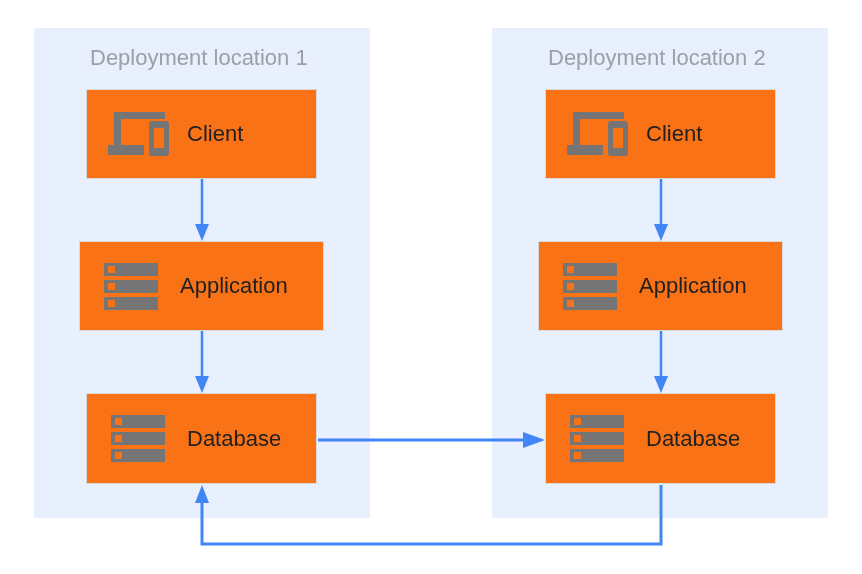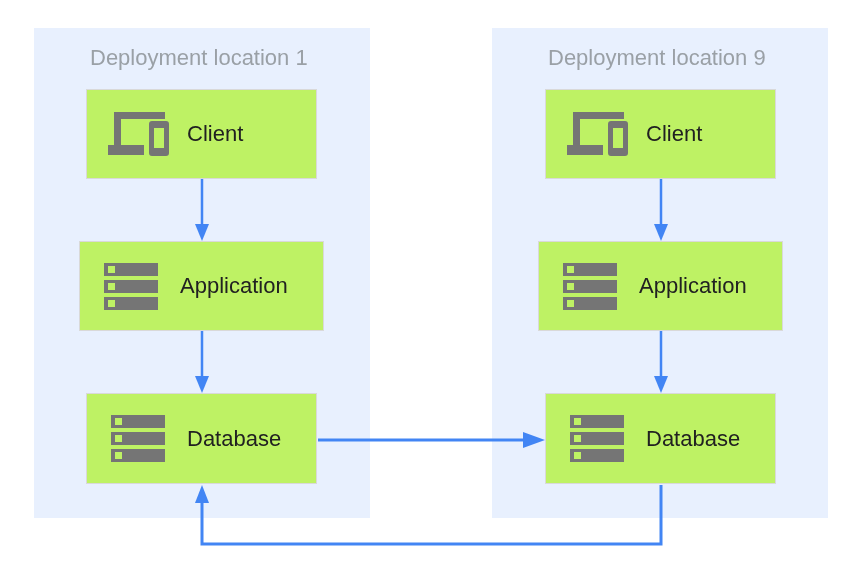--- a/index.html
+++ b/index.html
@@ -23,21 +23,21 @@
     left: 24px;
     top: 17px;
     font-size: 22px;
     line-height: 26px;
     color: #9aa0a6;
     white-space: nowrap;
     margin-left: 32px;
   }
   .node {
     position: absolute;
-    background: #bef264;
+    background: #f97316;
     border: 1px solid #d9d9d9;
     box-sizing: border-box;
     display: flex;
     align-items: center;
   }
   .node .icon-wrap {
     position: absolute;
     left: 16px;
     top: 0;
     bottom: 0;
@@ -68,21 +68,21 @@
 </head>
 <body>
 
 <div class="stage">
 
   <div class="zone" style="left:34px;">
     <div class="zone-title">Deployment location 1</div>
   </div>
 
   <div class="zone" style="left:492px;">
-    <div class="zone-title">Deployment location 9</div>
+    <div class="zone-title">Deployment location 2</div>
   </div>
 
   <svg class="arrows" viewBox="0 0 862 574">
     <g stroke="#4285f4" stroke-width="2.5" fill="none">
       <line x1="202" y1="179" x2="202" y2="226"></line>
       <line x1="202" y1="331" x2="202" y2="378"></line>
       <line x1="661" y1="179" x2="661" y2="226"></line>
       <line x1="661" y1="331" x2="661" y2="378"></line>
     </g>
     <g stroke="#4285f4" stroke-width="3" fill="none">

